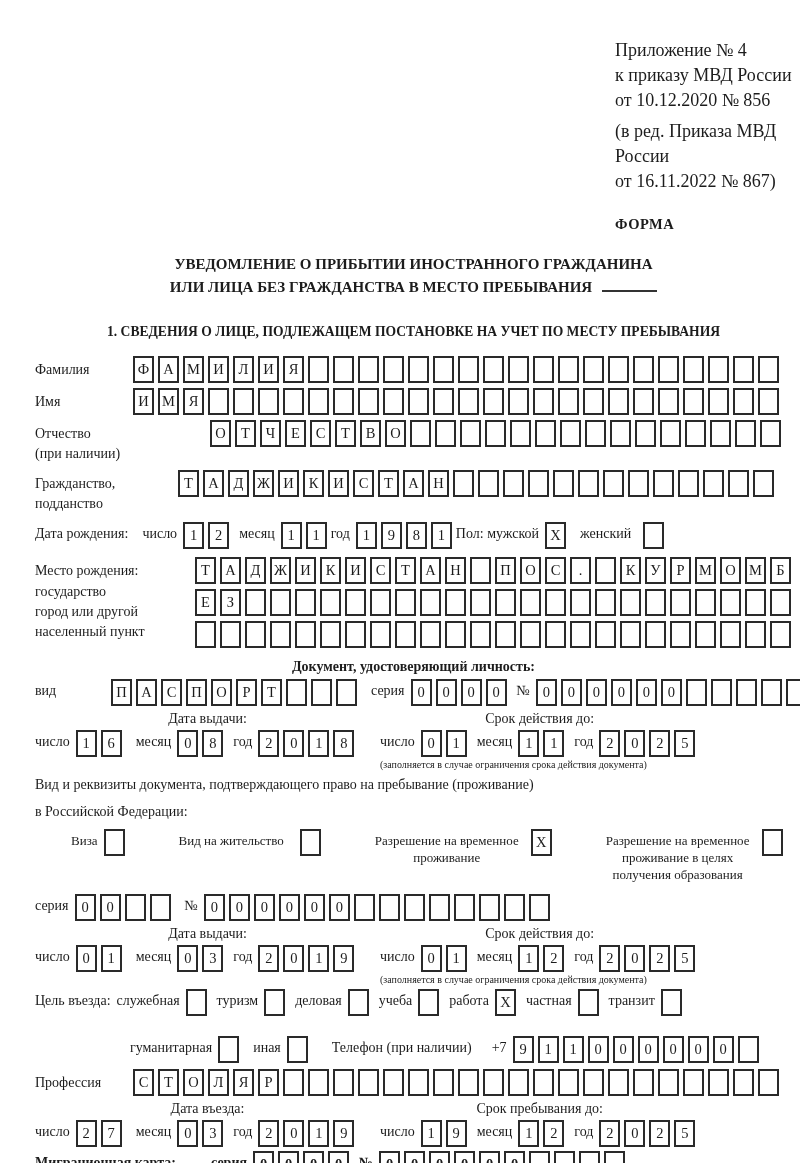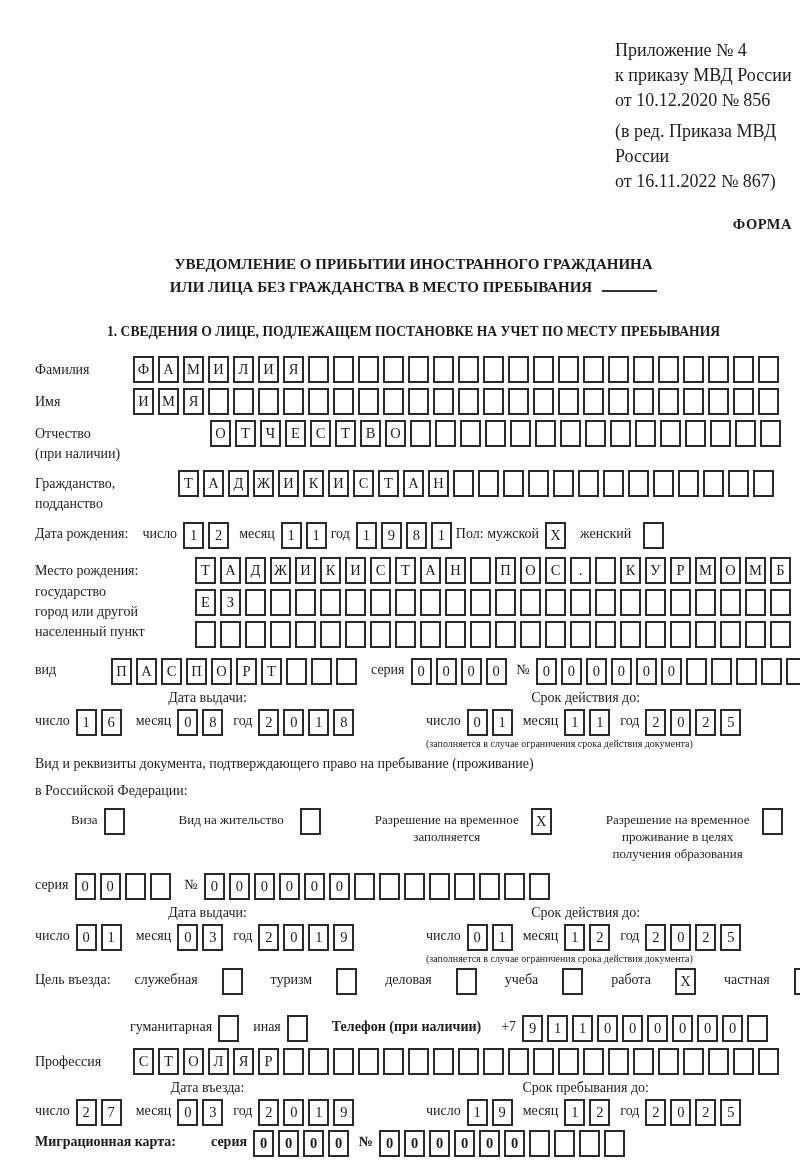--- a/index.html
+++ b/index.html
@@ -4,40 +4,40 @@
 <style>
   html,body{margin:0;padding:0;background:#ffffff;}
   .page{
     width:800px;height:1163px;box-sizing:border-box;
     padding:38px 8px 10px 35px;
     font-family:"Liberation Serif","DejaVu Serif",serif;
     color:#1c1c1c;background:#fff;overflow:hidden;position:relative;
   }
   .hdr-right{margin-left:580px;font-size:18px;line-height:1.4;}
   .hdr-amend{margin-top:5px;}
-  .form-label{margin-left:580px;text-align:right;font-weight:bold;font-size:14.5px;margin-top:22px;letter-spacing:.5px;}
+  .form-label{margin-left:580px;text-align:left;font-weight:bold;font-size:14.5px;margin-top:22px;letter-spacing:.5px;}
   .title{margin-top:20px;text-align:center;font-weight:bold;font-size:15px;line-height:1.5;}
   .title-underline{display:inline-block;width:55px;border-bottom:2px solid #333;height:14px;margin-left:10px;}
   .sec-head{margin-top:26px;text-align:center;font-weight:bold;font-size:13.6px;}
   .body{margin-top:16px;}
   .frow{display:flex;align-items:flex-start;margin-bottom:5px;}
   .flabel{font-size:14px;line-height:1.45;flex:0 0 auto;padding-top:4px;}
   .cells{display:flex;flex:0 0 auto;}
   .cellcol .cells{margin-bottom:5px;}
   .cell{
     box-sizing:border-box;width:21px;height:27px;border:2px solid #2a2a2a;
     margin-right:4px;display:inline-flex;align-items:center;justify-content:center;
     font-size:14.5px;font-family:"Liberation Serif",serif;flex:0 0 auto;background:#fff;
   }
   .w98{width:98px;} .w143{width:143px;} .w175{width:175px;} .w160{width:160px;}
   .lab{font-size:14px;white-space:nowrap;padding-top:4px;flex:0 0 auto;}
-  .gap6{margin-left:6px;} .gap10{margin-left:10px;} .gap14{margin-left:14px;} .gap20{margin-left:20px;font-weight:bold;}
+  .gap6{margin-left:6px;} .gap10{margin-left:10px;} .gap14{margin-left:14px;} .gap20{margin-left:20px;}
   .rgt6{margin-right:6px;}
   .center-bold{font-weight:bold;text-align:center;font-size:14px;margin:6px 0 4px 0;}
-  .dcols{display:flex;margin-bottom:4px;gap:46px;}
+  .dcols{display:flex;margin-bottom:4px;}
   .dcol{}
   .dhead{text-align:center;font-size:14px;margin-bottom:3px;}
   .dline{display:flex;align-items:flex-start;}
   .dnote{font-size:10px;margin-top:2px;}
   .opt{display:flex;align-items:flex-start;}
   .opt-label{font-size:13px;text-align:center;line-height:1.3;padding-top:4px;margin-left:36px;}
   .opt-label .ln{display:block;}
   .plain{font-size:14px;line-height:1.6;}
 </style>
 </head>
@@ -299,20 +299,21 @@
             <span class="cell"></span>
             <span class="cell"></span>
             <span class="cell"></span>
             <span class="cell"></span>
             <span class="cell"></span>
             <span class="cell"></span>
           </div>
       </div>
     </div>
 
+    <div class="center-bold">Документ, удостоверяющий личность:</div>
     <div class="frow">
       <div class="lab rgt6" style="width:70px;">вид</div>
       <div class="cells">
           <span class="cell">П</span>
           <span class="cell">А</span>
           <span class="cell">С</span>
           <span class="cell">П</span>
           <span class="cell">О</span>
           <span class="cell">Р</span>
           <span class="cell">Т</span>
@@ -399,21 +400,21 @@
         <div class="opt-label rgt6">Виза</div>
         <span class="cell"></span>
       </div>
       <div class="opt gap14">
         <div class="opt-label rgt6">Вид на жительство</div>
         <span class="cell gap10"></span>
       </div>
       <div class="opt gap14">
         <div class="opt-label rgt6">
           <span class="ln">Разрешение на временное</span>
-          <span class="ln">заполняется</span>
+          <span class="ln">проживание</span>
         </div>
         <span class="cell gap6">X</span>
       </div>
       <div class="opt gap14">
         <div class="opt-label rgt6">
           <span class="ln">Разрешение на временное</span>
           <span class="ln">проживание в целях</span>
           <span class="ln">получения образования</span>
         </div>
         <span class="cell gap6"></span>
@@ -488,21 +489,21 @@
               <span class="cell">2</span>
               <span class="cell">0</span>
               <span class="cell">2</span>
               <span class="cell">5</span>
             </div>
         </div>
         <div class="dnote">(заполняется в случае ограничения срока действия документа)</div>
       </div>
     </div>
 
-    <div class="frow" style="margin-top:4px;gap:18px;">
+    <div class="frow" style="margin-top:4px;">
       <div class="lab rgt6">Цель въезда:</div>
       <div class="lab rgt6">служебная</div>
       <span class="cell"></span>
       <div class="lab gap6 rgt6">туризм</div>
       <span class="cell"></span>
       <div class="lab gap6 rgt6">деловая</div>
       <span class="cell"></span>
       <div class="lab gap6 rgt6">учеба</div>
       <span class="cell"></span>
       <div class="lab gap6 rgt6">работа</div>

